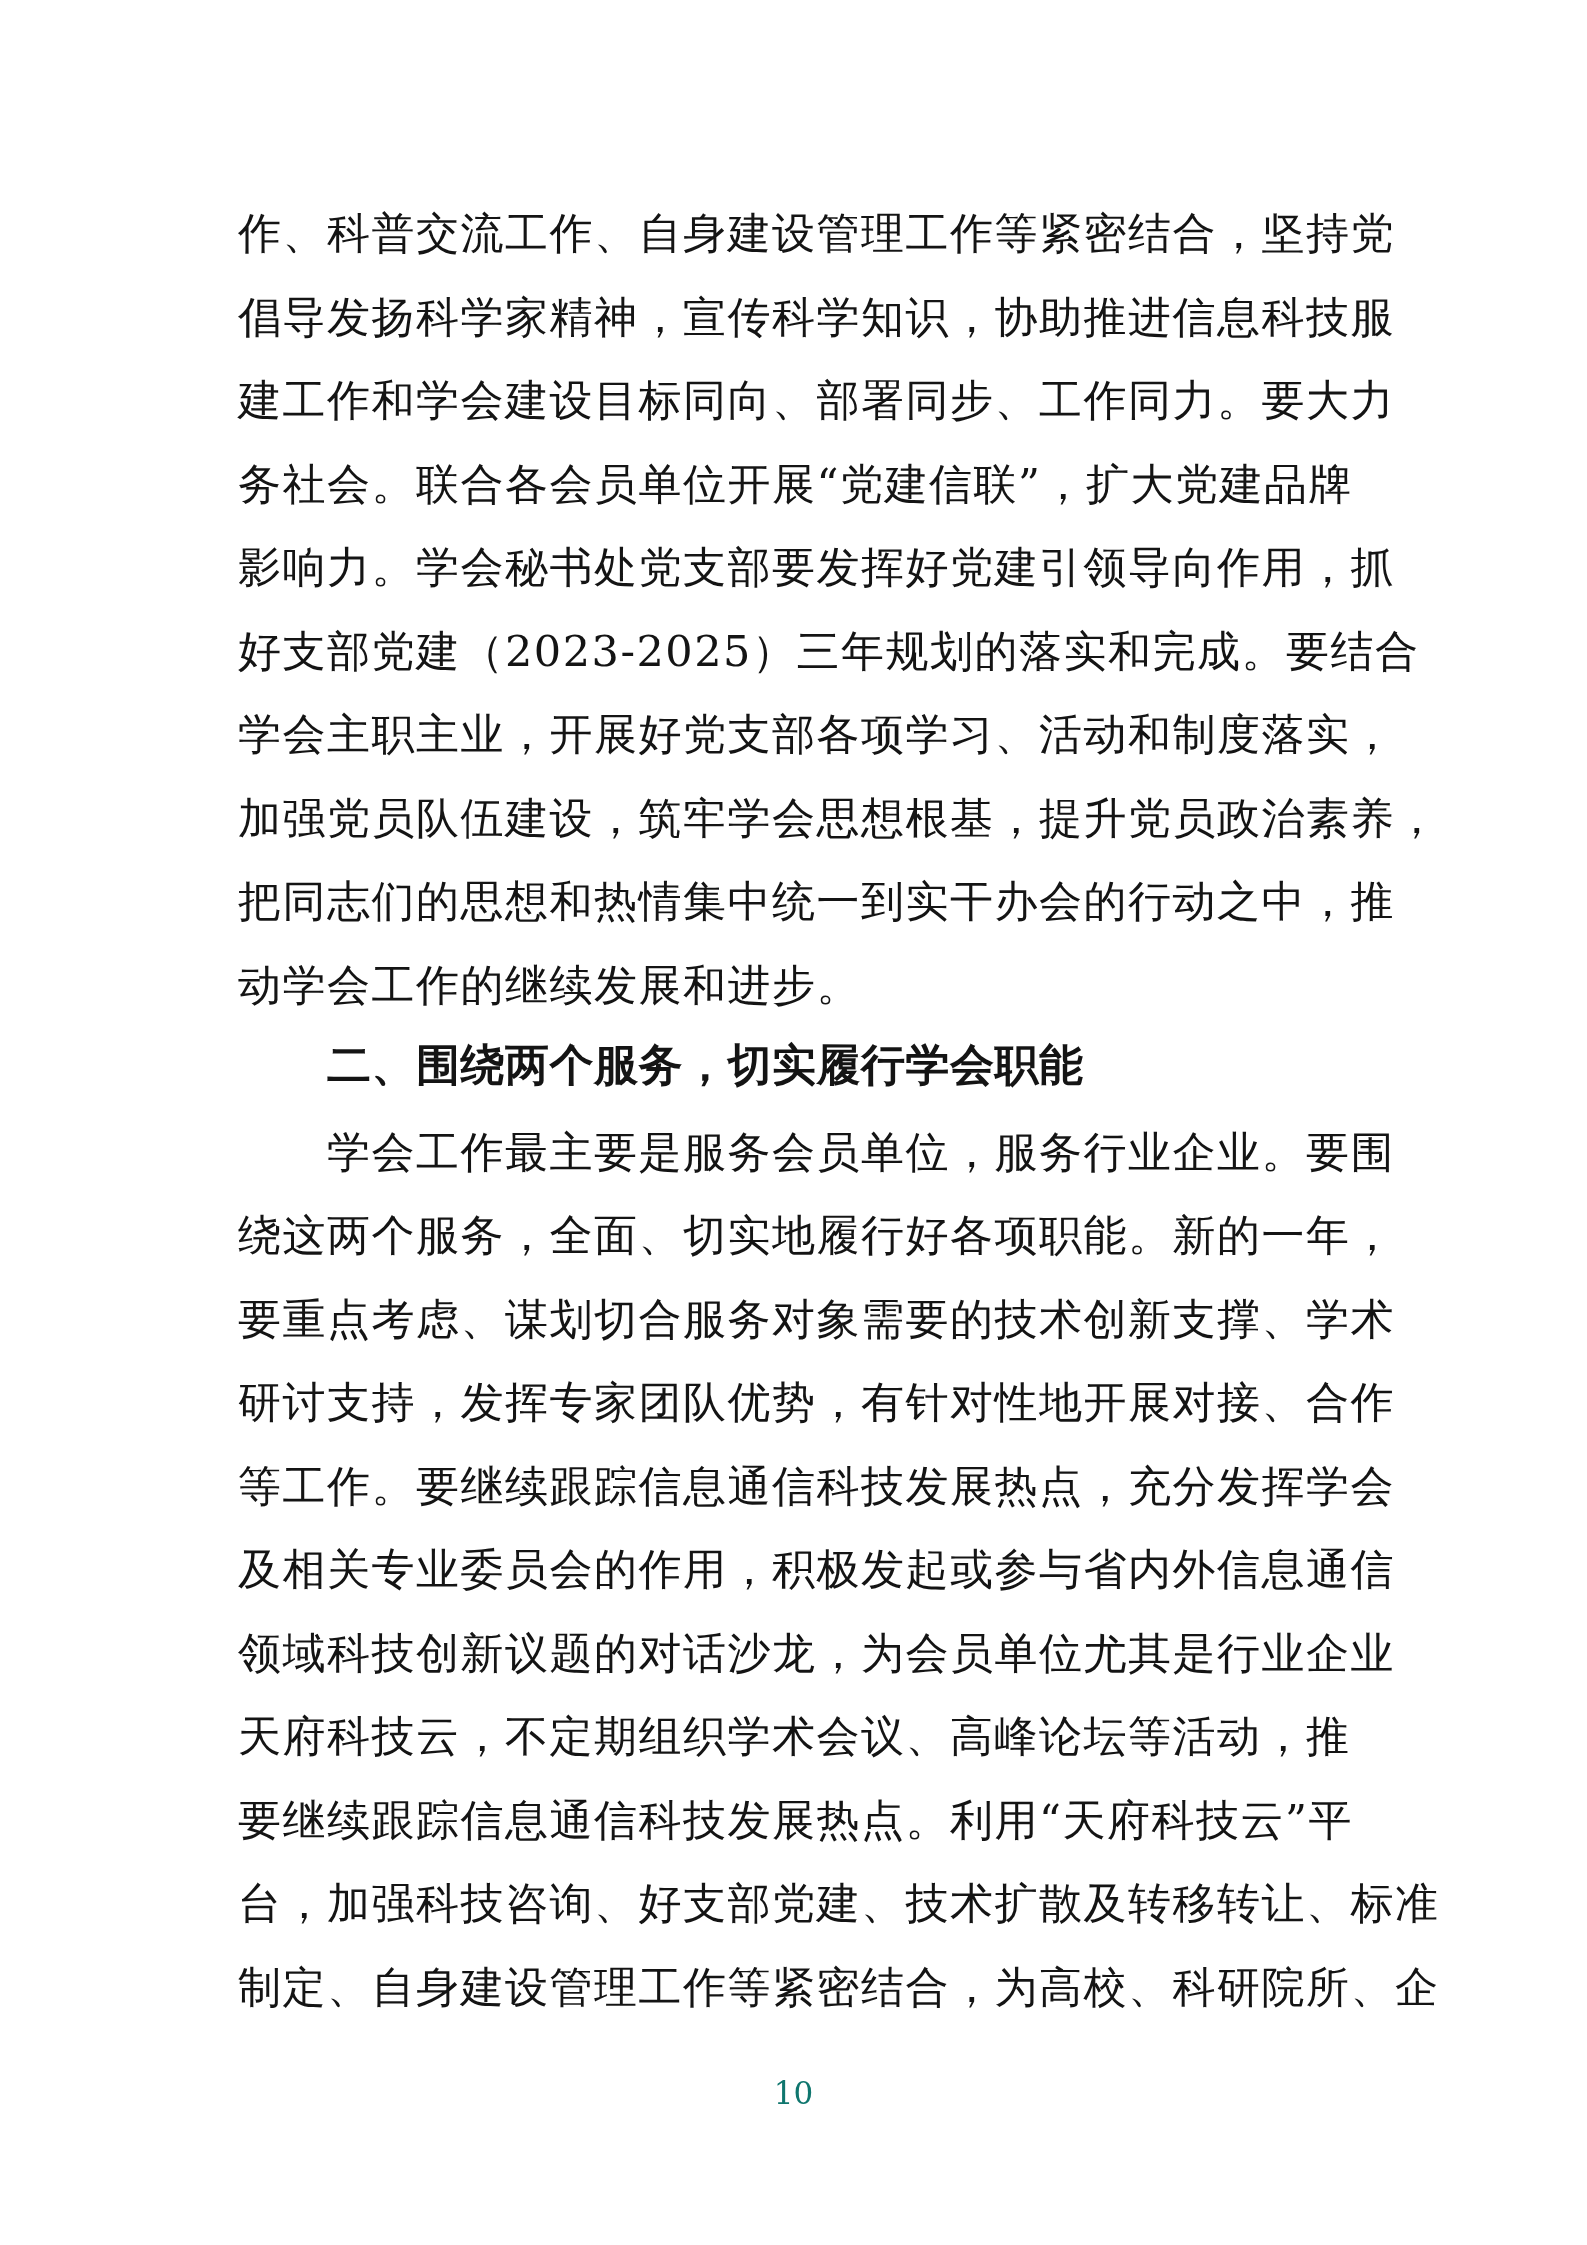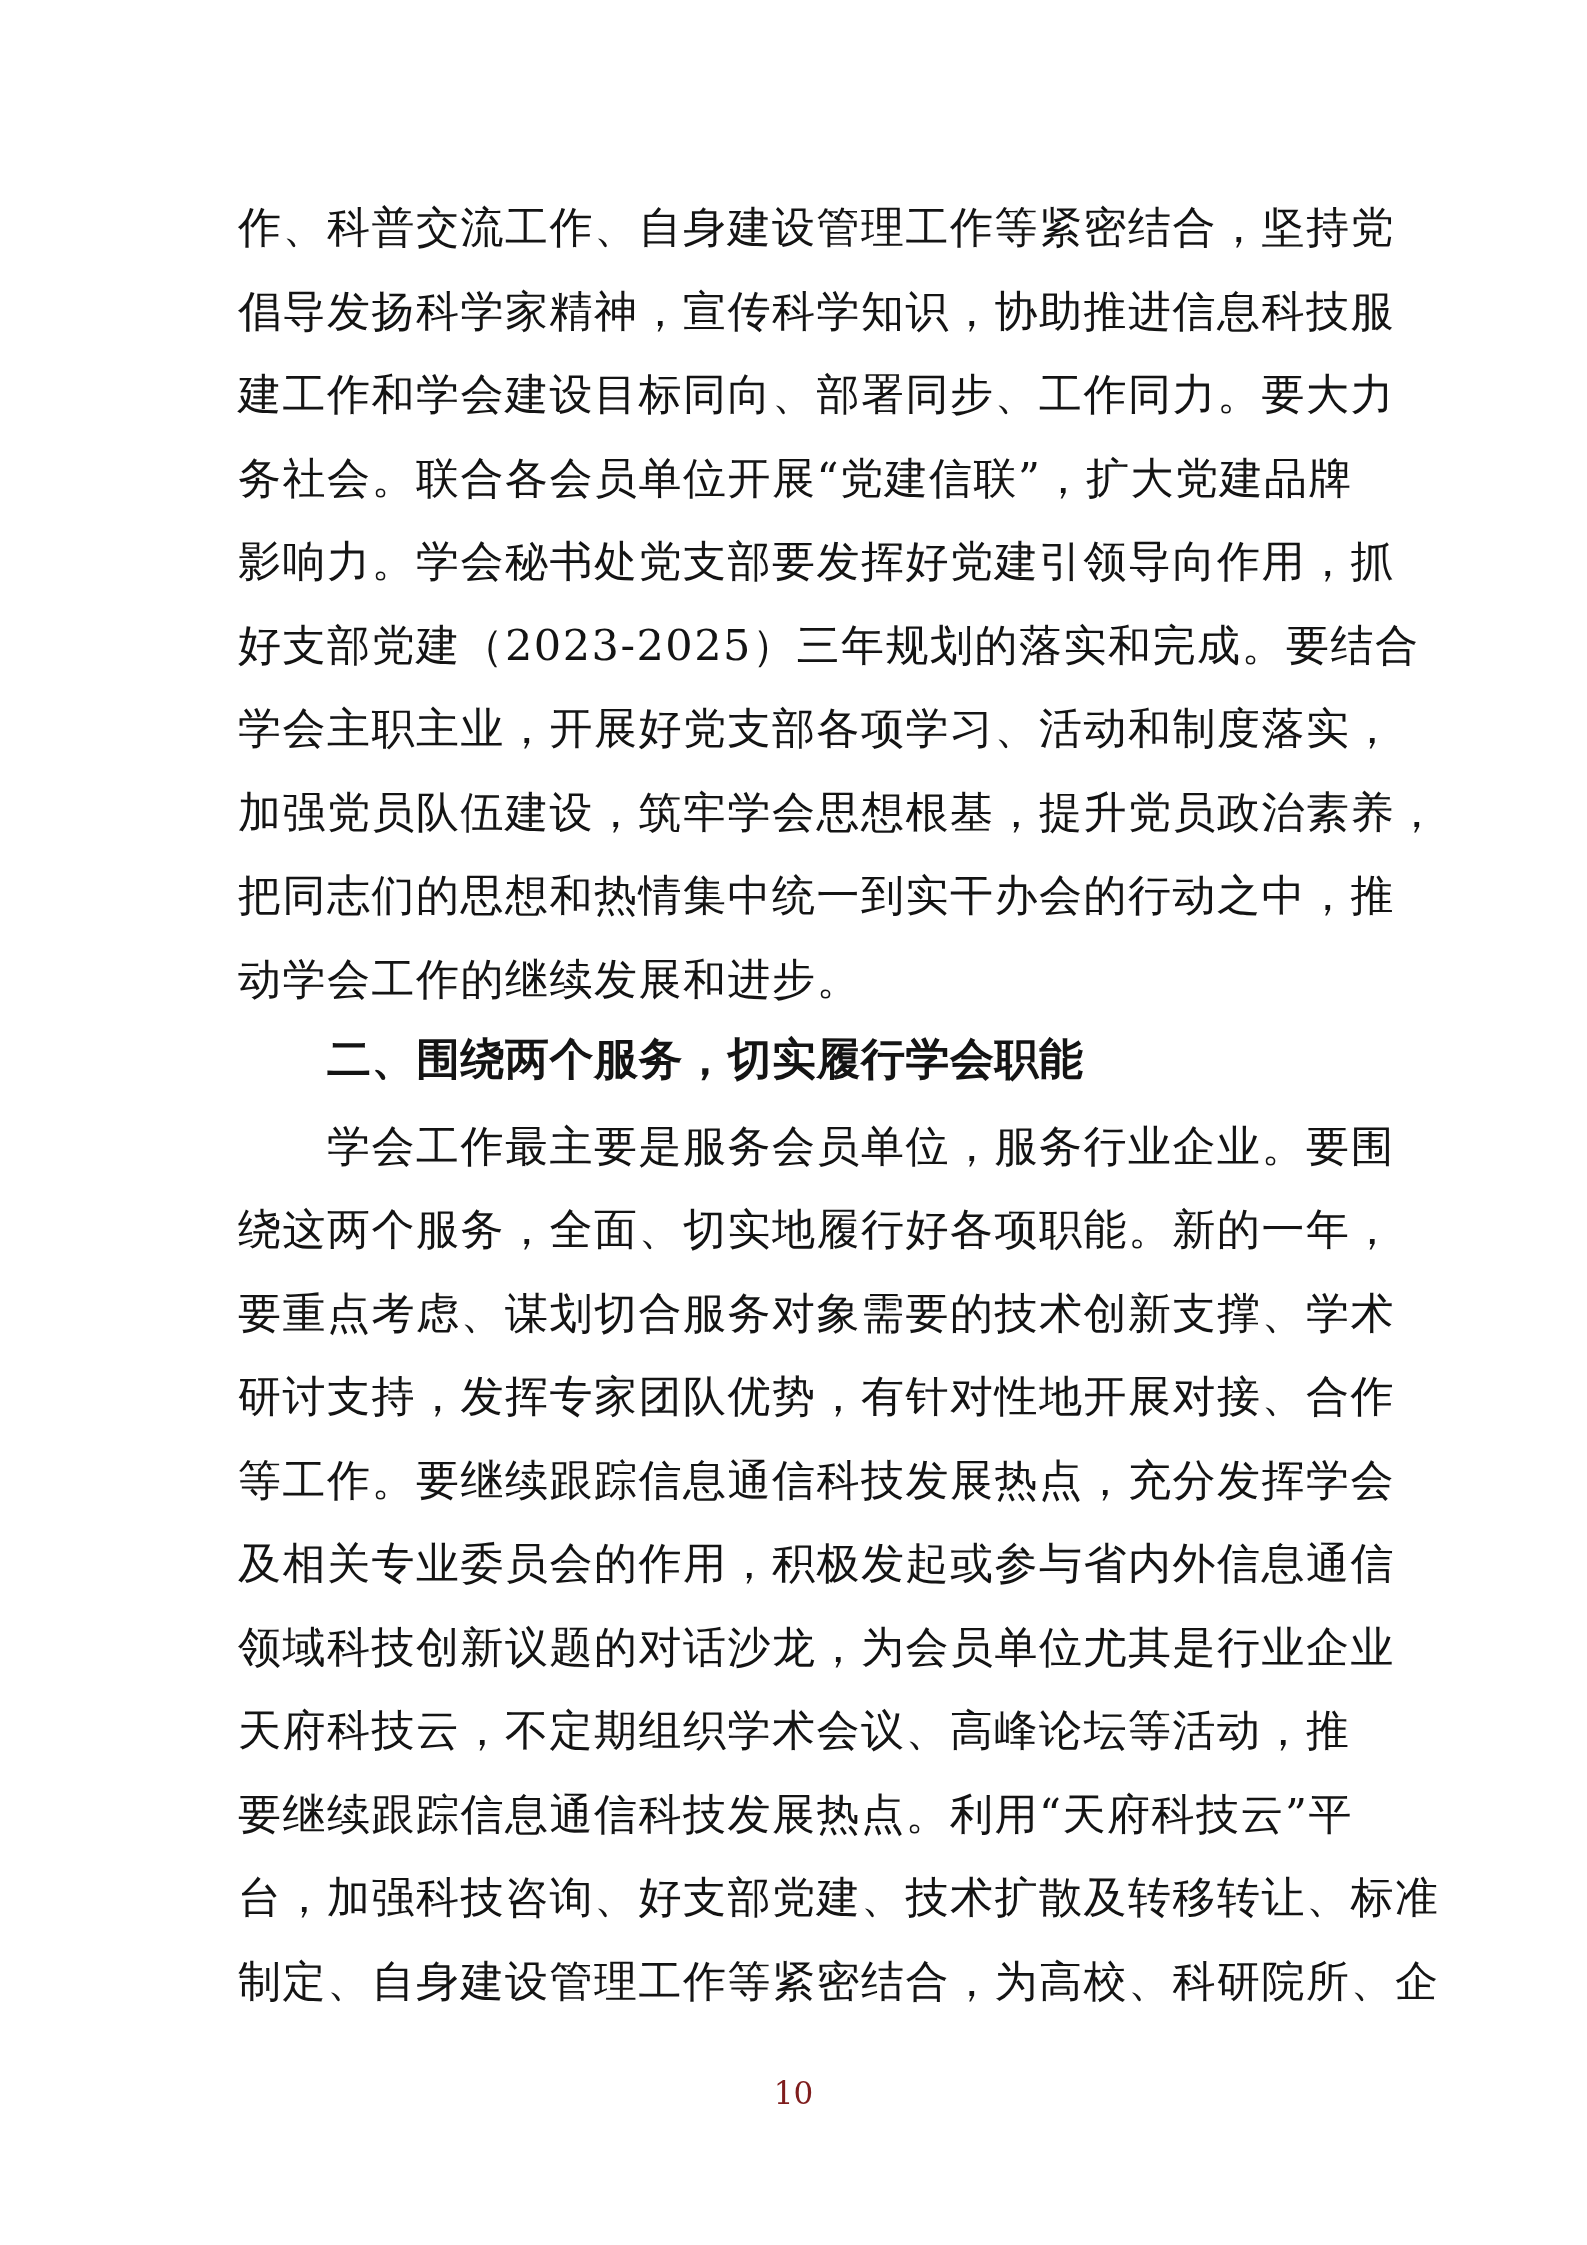--- a/index.html
+++ b/index.html
@@ -12,21 +12,21 @@
     width: 1587px;
     height: 2245px;
     background: #ffffff;
     overflow: hidden;
     color: #141414;
     font-family: "DejaVu Serif", "Liberation Serif", serif;
   }
   .text-block {
     position: absolute;
     left: 238px;
-    top: 186px;
+    top: 192px;
     width: 1112px;
   }
   .line {
     height: 83.5px;
     line-height: 83.5px;
     font-size: 43px;
     letter-spacing: 1.5px;
     white-space: nowrap;
     text-align: left;
   }
@@ -40,21 +40,21 @@
     letter-spacing: 0.5px;
   }
   .page-number {
     position: absolute;
     top: 2073px;
     left: 0;
     width: 100%;
     text-align: center;
     font-size: 31px;
     line-height: 40px;
-    color: #7f1d1d;
+    color: #0f766e;
     font-family: "DejaVu Serif", "Liberation Serif", serif;
   }
 </style>
 </head>
 <body>
 
 <div class="page">
 
   <div class="text-block">
 

